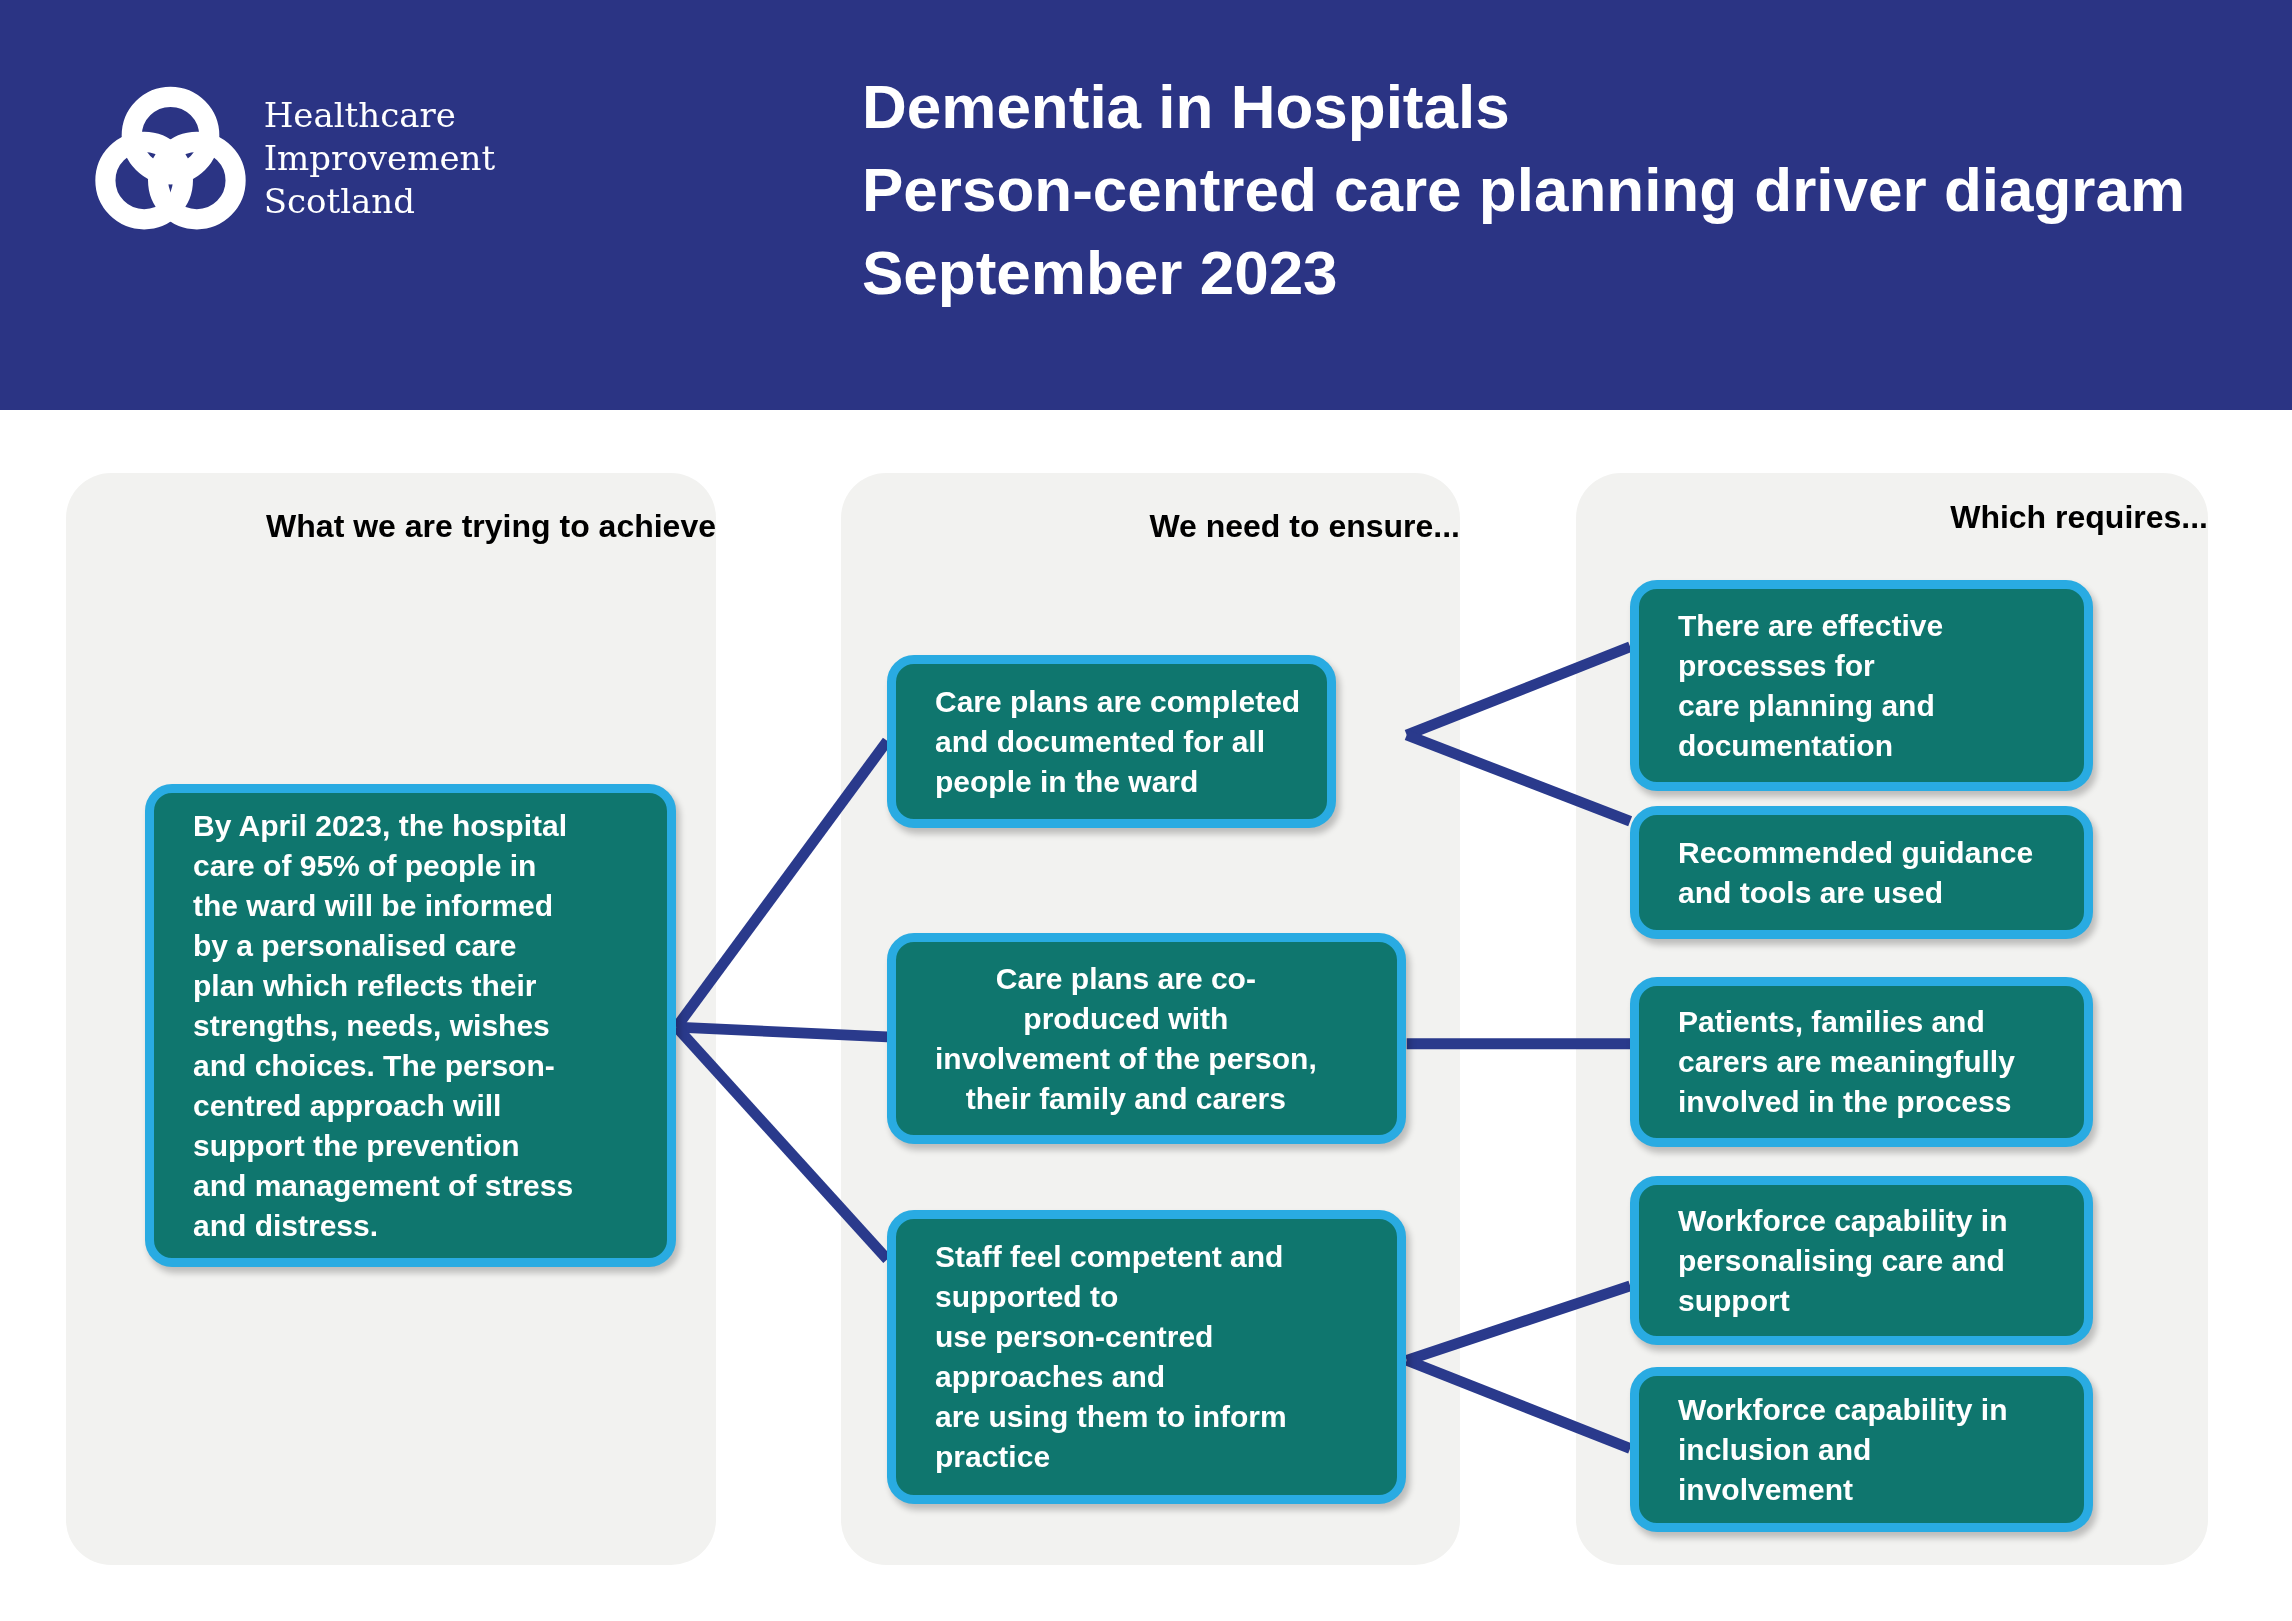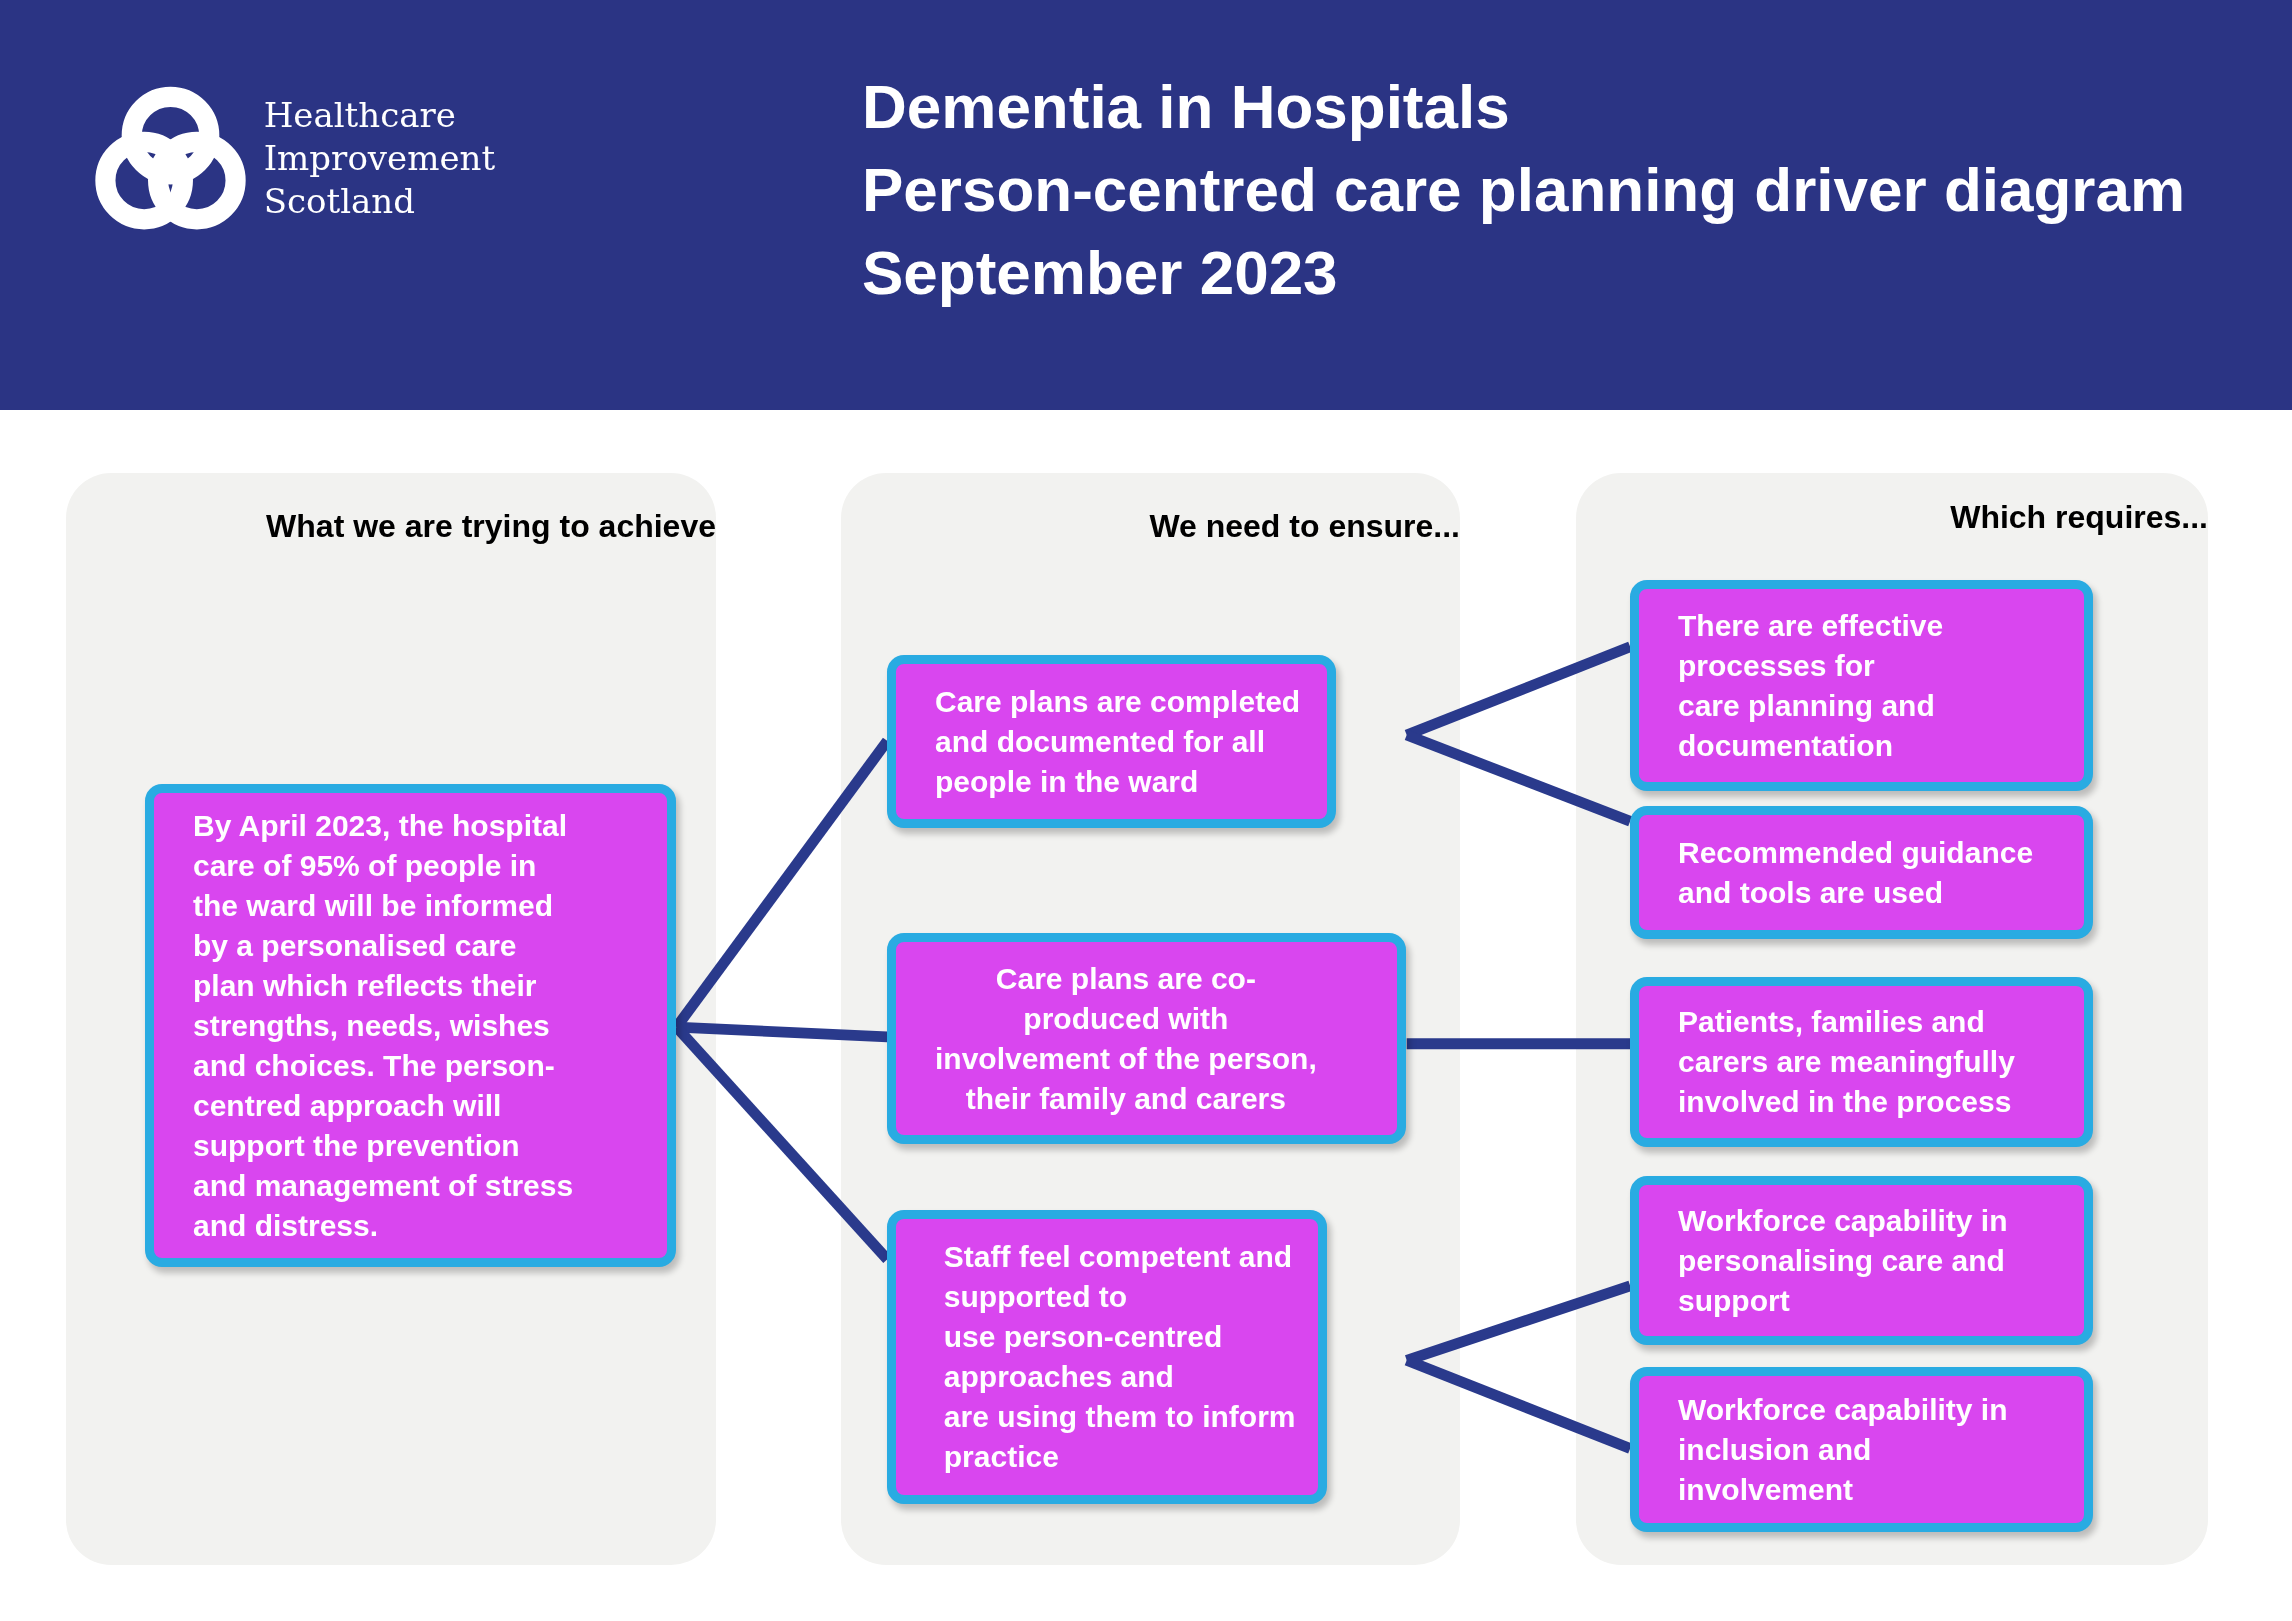--- a/index.html
+++ b/index.html
@@ -79,42 +79,42 @@
   }
   #connector-svg line {
     stroke: #2a3a8c;
     stroke-width: 11;
   }
 
   
   .driver-box {
     position: absolute;
     box-sizing: border-box;
-    background: #d946ef;
+    background: #0f766e;
     border: 9.8px solid #29abe2;
-    border-radius: 17px;
+    border-radius: 27px;
     z-index: 3;
     display: flex;
     align-items: center;
     box-shadow: 3.9px 5.9px 6.9px rgba(0,0,0,0.22);
   }
   .box-text {
     color: #ffffff;
     font-size: 30px;
     font-weight: bold;
     line-height: 40px;
     white-space: pre-line;
     padding-left: 39px;
     padding-right: 13.7px;
   }
 
   #aim-box       { left: 145px;  top: 784px;  width: 531px; height: 483px; }
   #ensure-box-1  { left: 887px;  top: 655px;  width: 449px; height: 173px; }
   #ensure-box-2  { left: 887px;  top: 933px;  width: 519px; height: 211px; text-align: center; }
-  #ensure-box-3  { left: 887px;  top: 1210px; width: 440px; height: 294px; justify-content: center; }
+  #ensure-box-3  { left: 887px;  top: 1210px; width: 519px; height: 294px; }
   #require-box-1 { left: 1630px; top: 580px;  width: 463px; height: 211px; }
   #require-box-2 { left: 1630px; top: 806px;  width: 463px; height: 133px; }
   #require-box-3 { left: 1630px; top: 977px;  width: 463px; height: 170px; }
   #require-box-4 { left: 1630px; top: 1176px; width: 463px; height: 169px; }
   #require-box-5 { left: 1630px; top: 1367px; width: 463px; height: 165px; }
 </style>
 </head>
 <body>
 
 <div id="canvas">

